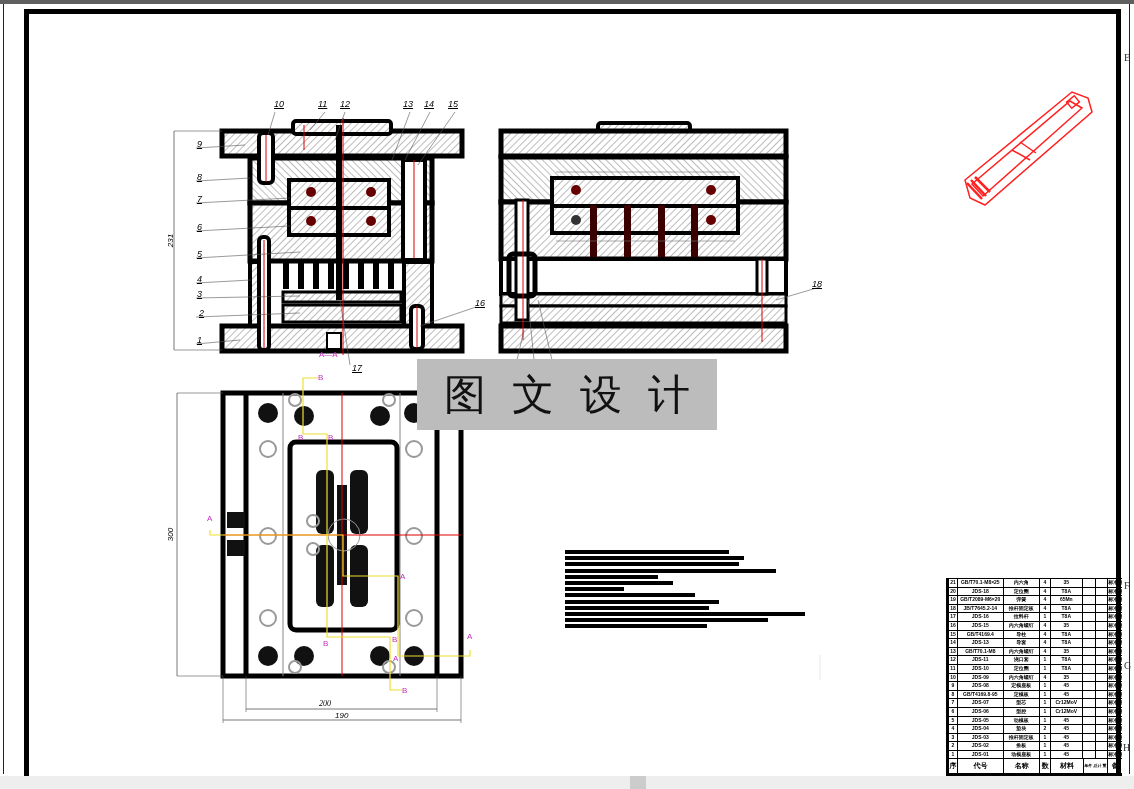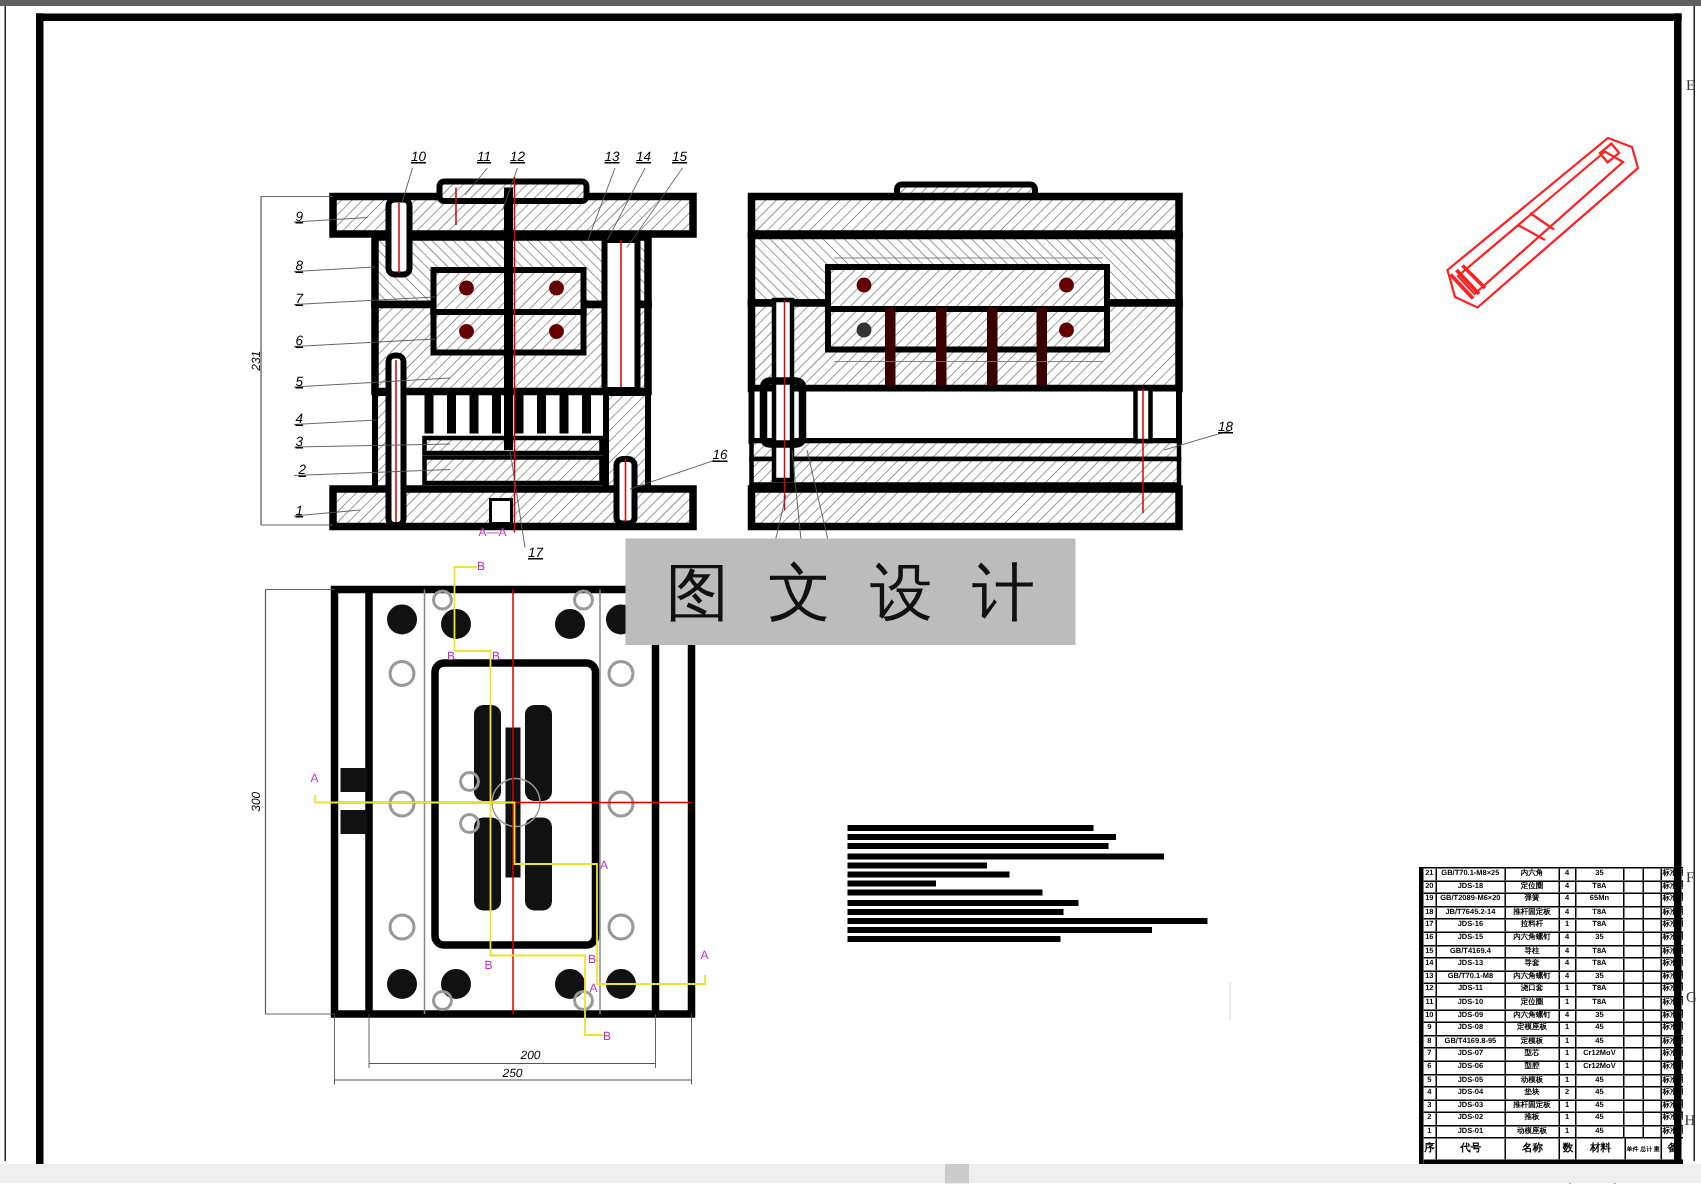--- a/index.html
+++ b/index.html
@@ -260,22 +260,22 @@
   <span style="position:absolute;left:318px;top:99px;font-size:9px;font-style:italic;text-decoration:underline;">11</span>
   <span style="position:absolute;left:340px;top:99px;font-size:9px;font-style:italic;text-decoration:underline;">12</span>
   <span style="position:absolute;left:403px;top:99px;font-size:9px;font-style:italic;text-decoration:underline;">13</span>
   <span style="position:absolute;left:424px;top:99px;font-size:9px;font-style:italic;text-decoration:underline;">14</span>
   <span style="position:absolute;left:448px;top:99px;font-size:9px;font-style:italic;text-decoration:underline;">15</span>
   <span style="position:absolute;left:475px;top:298px;font-size:9px;font-style:italic;text-decoration:underline;">16</span>
   <span style="position:absolute;left:352px;top:363px;font-size:9px;font-style:italic;text-decoration:underline;">17</span>
   <span style="position:absolute;left:319px;top:350px;font-size:8px;color:#c030c0;">A—A</span>
   <span style="position:absolute;left:812px;top:279px;font-size:9px;font-style:italic;text-decoration:underline;">18</span>
   <span style="position:absolute;left:164px;top:530px;font-size:8px;font-style:italic;transform:rotate(-90deg);">300</span>
-  <span style="position:absolute;left:347px;top:699px;font-size:8px;font-style:italic;">200</span>
-  <span style="position:absolute;left:335px;top:711px;font-size:8px;font-style:italic;">250</span>
+  <span style="position:absolute;left:319px;top:699px;font-size:8px;font-style:italic;font-family:Liberation Serif, serif;">200</span>
+  <span style="position:absolute;left:335px;top:711px;font-size:8px;font-style:italic;">190</span>
 </div>
 
 <div class="wm">
   <span>图文设计</span>
 </div>
 
 <div class="notes">
   <div style="width:164px"></div>
   <div style="width:179px"></div>
   <div style="width:174px"></div>

